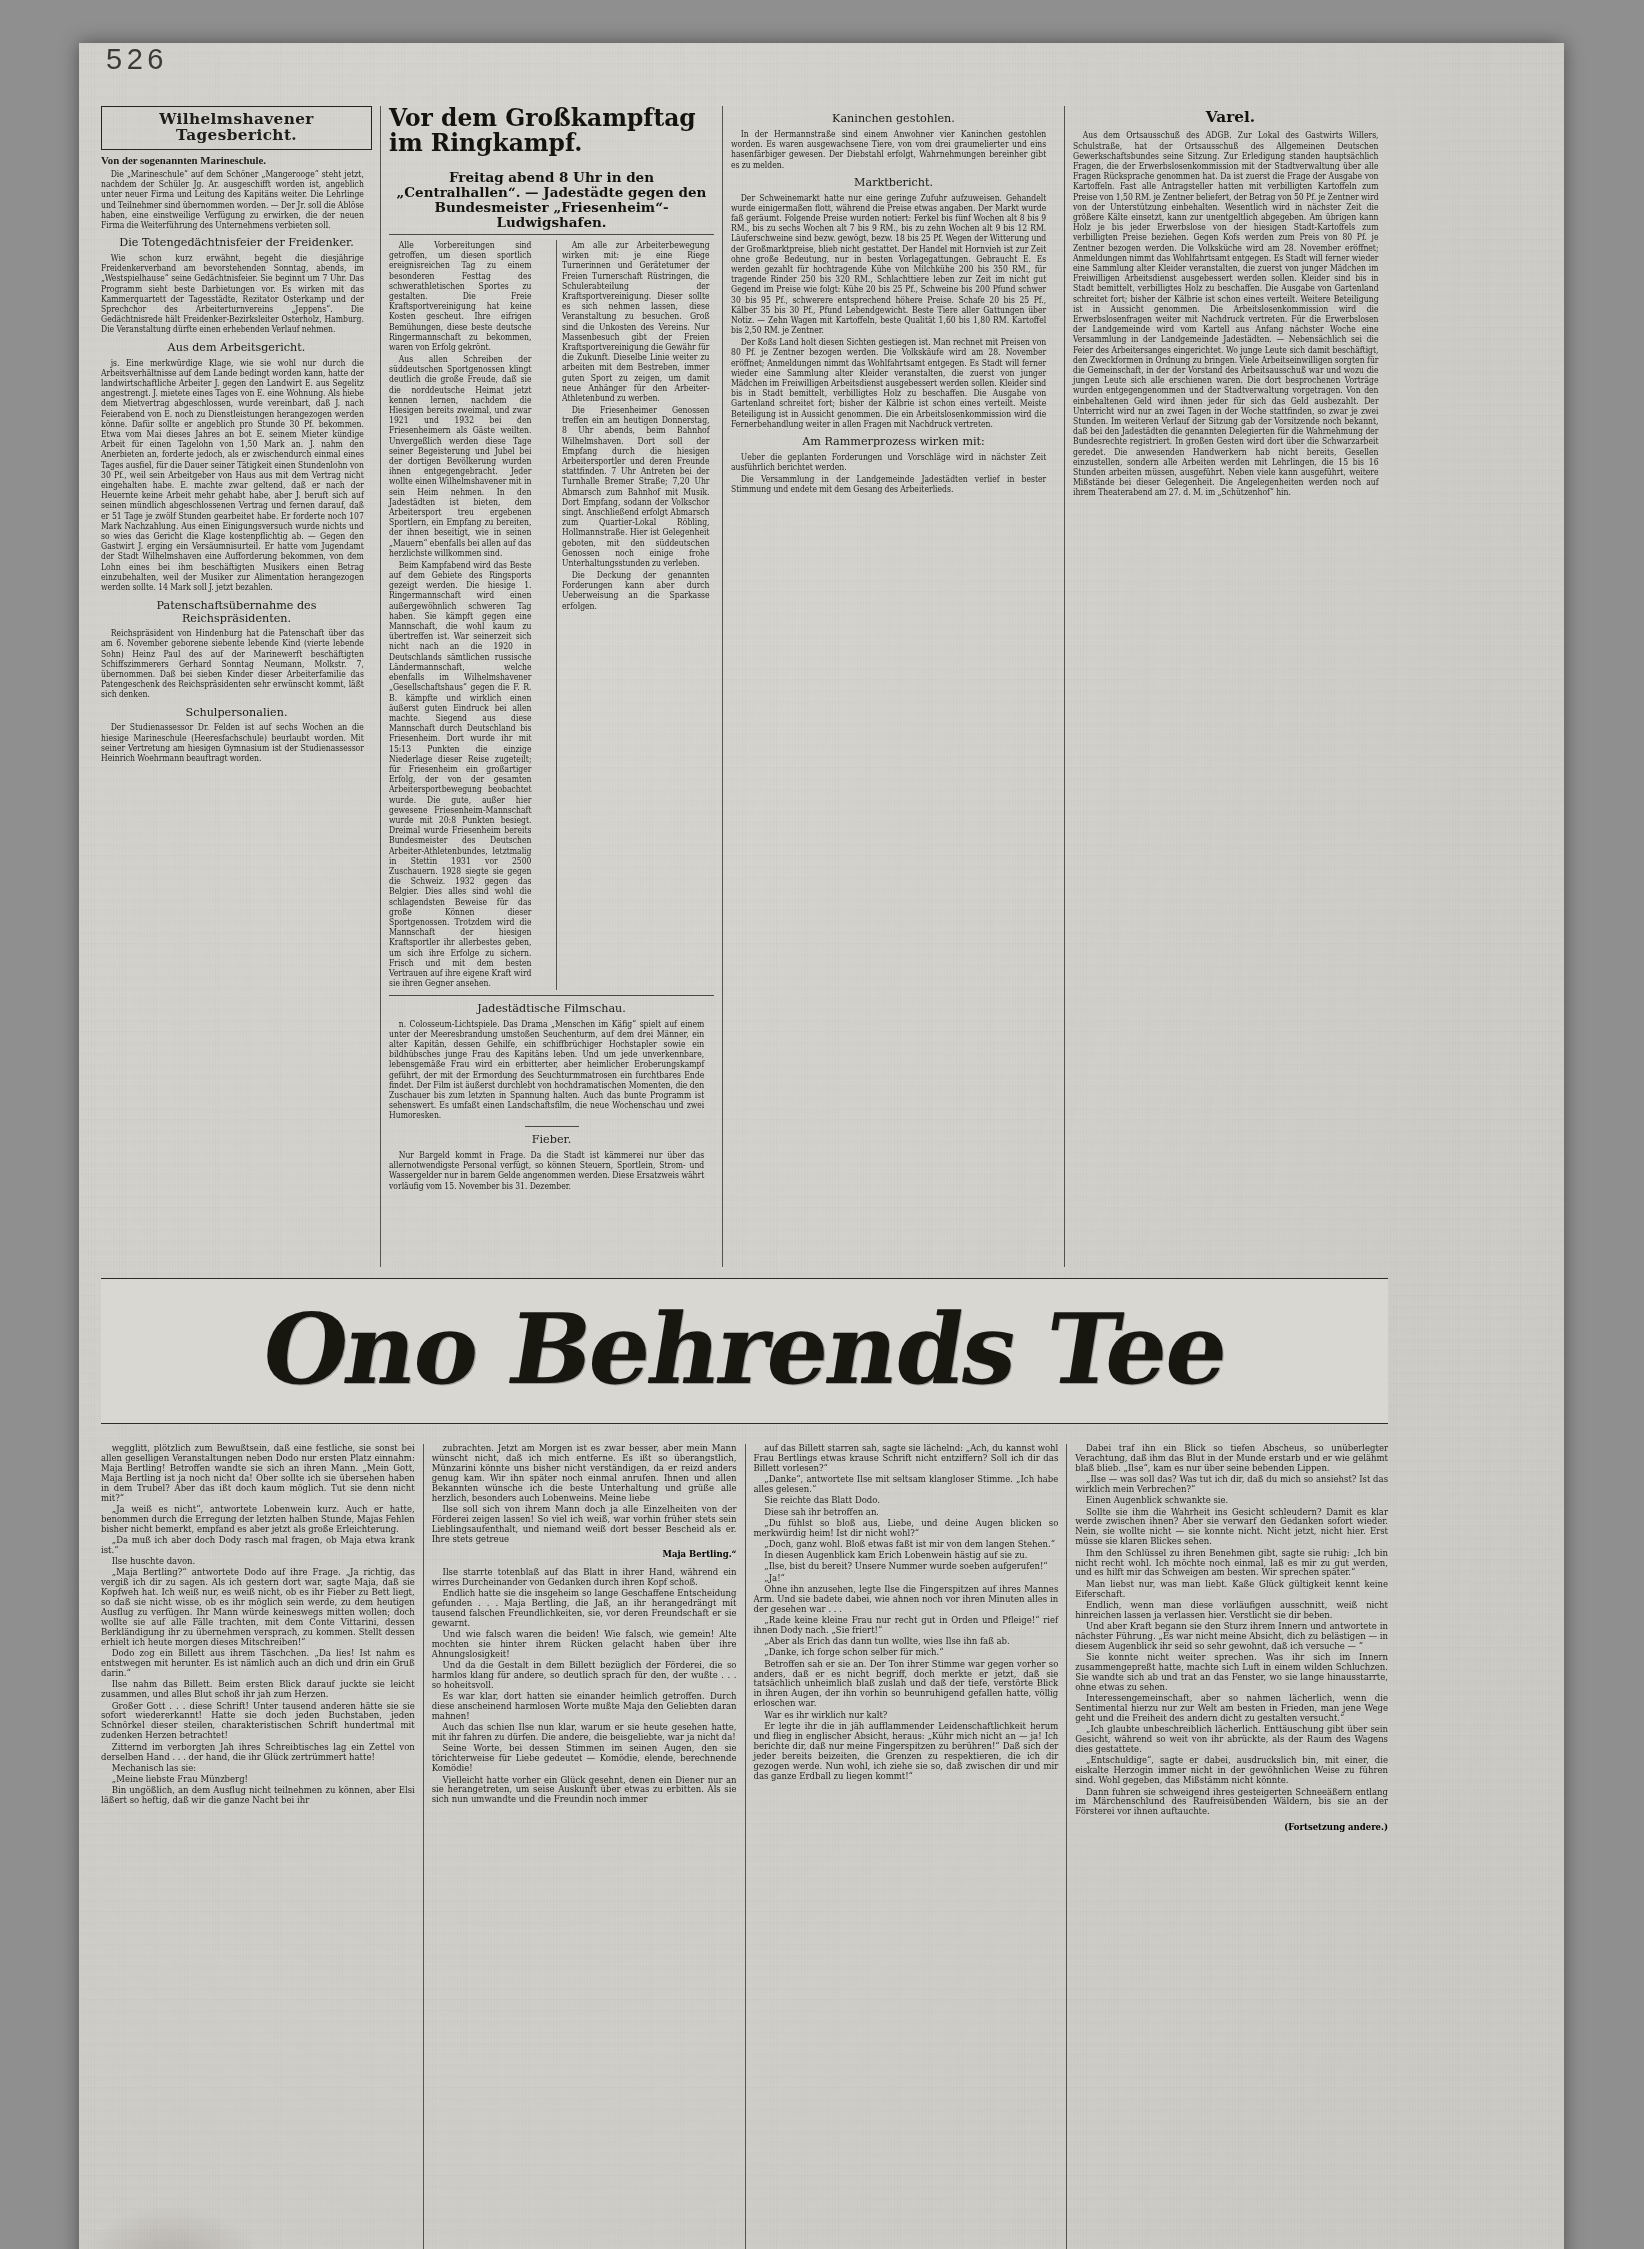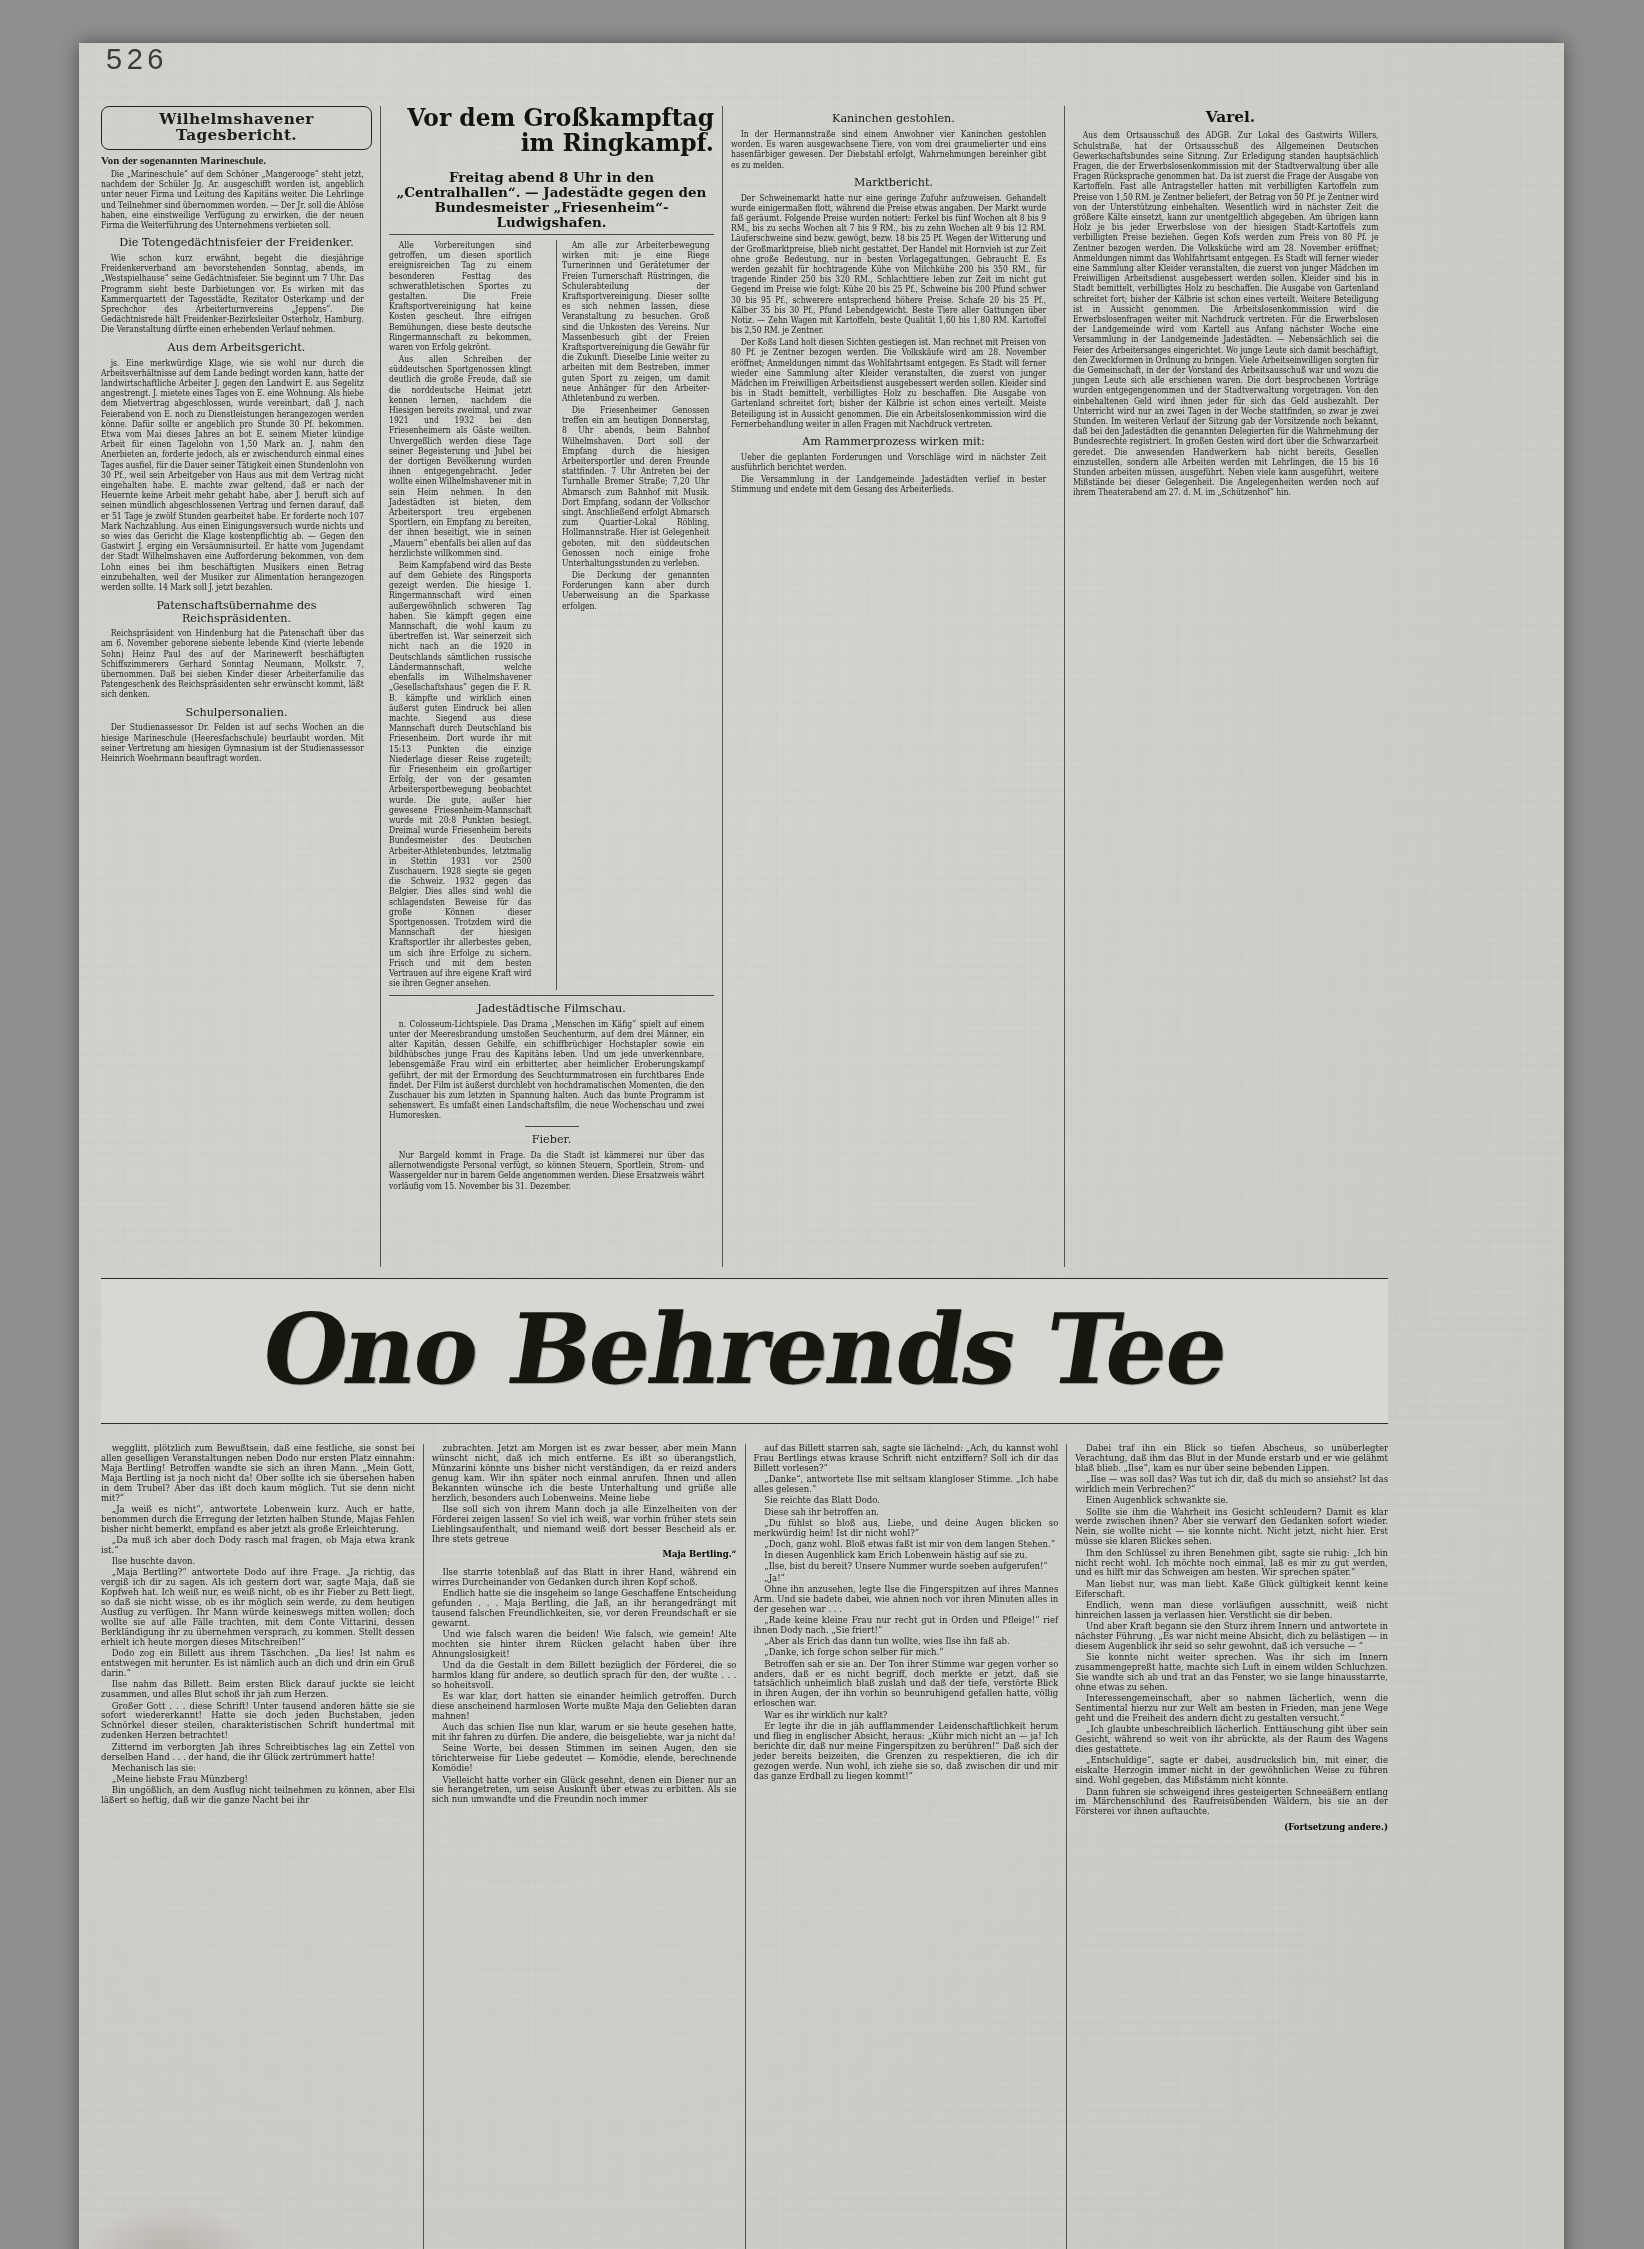--- a/index.html
+++ b/index.html
@@ -53,39 +53,38 @@
   .c2{ width:342px; padding:0 8px; }
   .c3{ width:342px; padding:0 8px; }
   .c4{ width:324px; padding:0 0 0 8px; }
 
   .hdr-frak{
     font-family:"DejaVu Serif", serif;
     font-weight:700;
     color:#1d1d1b;
     text-align:center;
     line-height:1.1;
-    border-radius:8px;
   }
   .masthead-box{
     border:1.3px solid #25241f;
     padding:3.6px 2.7px 4.5px 2.7px;
     font-size:15.3px;
     letter-spacing:0.4px;
     margin-bottom:4.5px;
   }
   .sub-c{
     font-size:10.8px;
     font-weight:700;
     margin:4.5px 0 2.7px;
     color:#1d1d1b;
   }
   .h-big{
     font-size:23.4px;
     font-weight:700;
-    text-align:right;
+    text-align:left;
     line-height:1.08;
     margin:0 0 13px;
     font-family:"DejaVu Serif", serif;
     color:#14130f;
   }
   .h-mid{
     font-size:13.5px;
     font-weight:700;
     text-align:center;
     line-height:1.12;

